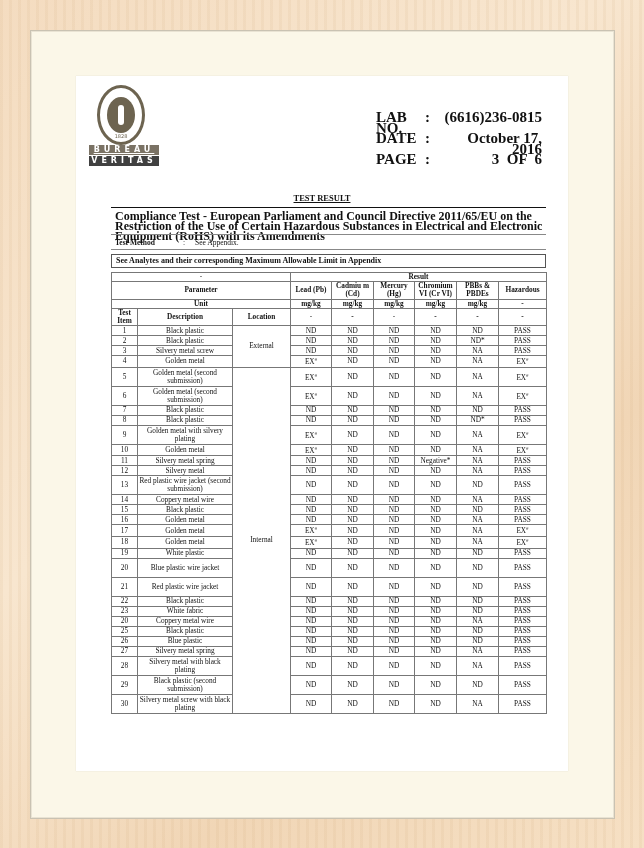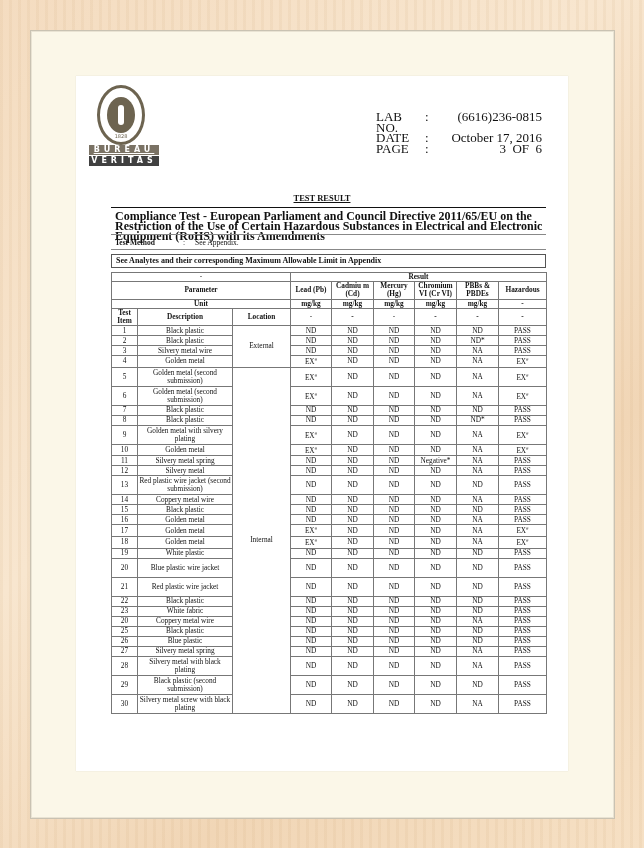--- a/index.html
+++ b/index.html
@@ -50,21 +50,21 @@
   }
   .bar {
     position: absolute; left: 0; width: 70px; height: 10px;
     font-family: "DejaVu Sans", sans-serif; font-weight: bold; font-size: 8px;
     letter-spacing: 4px; color: #fff; text-align: center; line-height: 10px;
   }
   .bar-bureau { top: 60px; background: #7a7264; text-decoration: underline; }
   .bar-veritas { top: 71px; background: #404040; }
 
   
-  .info { position: absolute; left: 376px; top: 112px; width: 166px; font-weight: normal; font-size: 13px; line-height: 10.5px; }
+  .info { position: absolute; left: 376px; top: 112px; width: 166px; font-weight: bold; font-size: 15px; line-height: 10.5px; }
   .info-row { display: flex; }
   .info-label { width: 49px; }
   .info-colon { width: 16px; }
   .info-value { flex: 1; text-align: right; }
 
   .title {
     position: absolute; left: 0; width: 644px; top: 193px; text-align: center;
     font-weight: bold; font-size: 8.5px; text-decoration: underline;
   }
   .rule-top { position: absolute; left: 111px; width: 435px; top: 207px; border-top: 1.5px solid #111; }
@@ -204,21 +204,21 @@
         <td>Black plastic</td>
         <td>ND</td>
         <td>ND</td>
         <td>ND</td>
         <td>ND</td>
         <td>ND*</td>
         <td>PASS</td>
       </tr>
       <tr style="height: 10px;">
         <td>3</td>
-        <td>Silvery metal wire</td>
+        <td>Silvery metal screw</td>
         <td>ND</td>
         <td>ND</td>
         <td>ND</td>
         <td>ND</td>
         <td>NA</td>
         <td>PASS</td>
       </tr>
       <tr style="height: 10px;">
         <td>4</td>
         <td>Golden metal</td>

